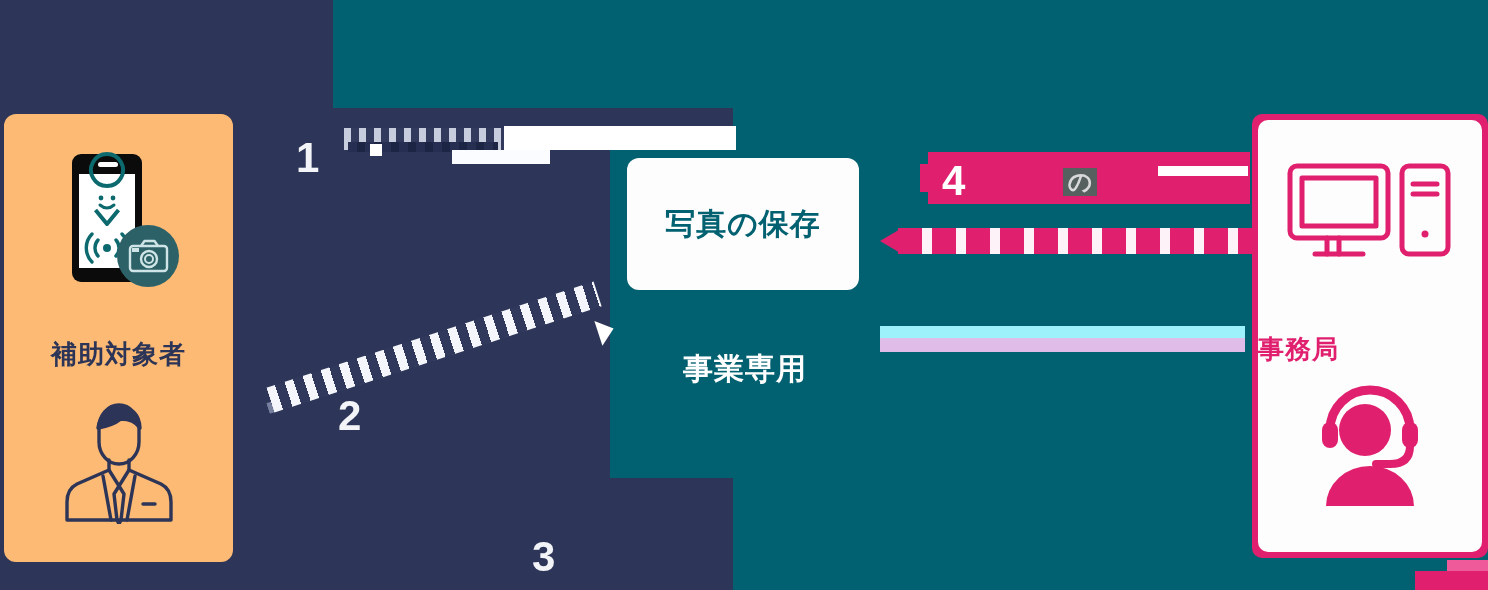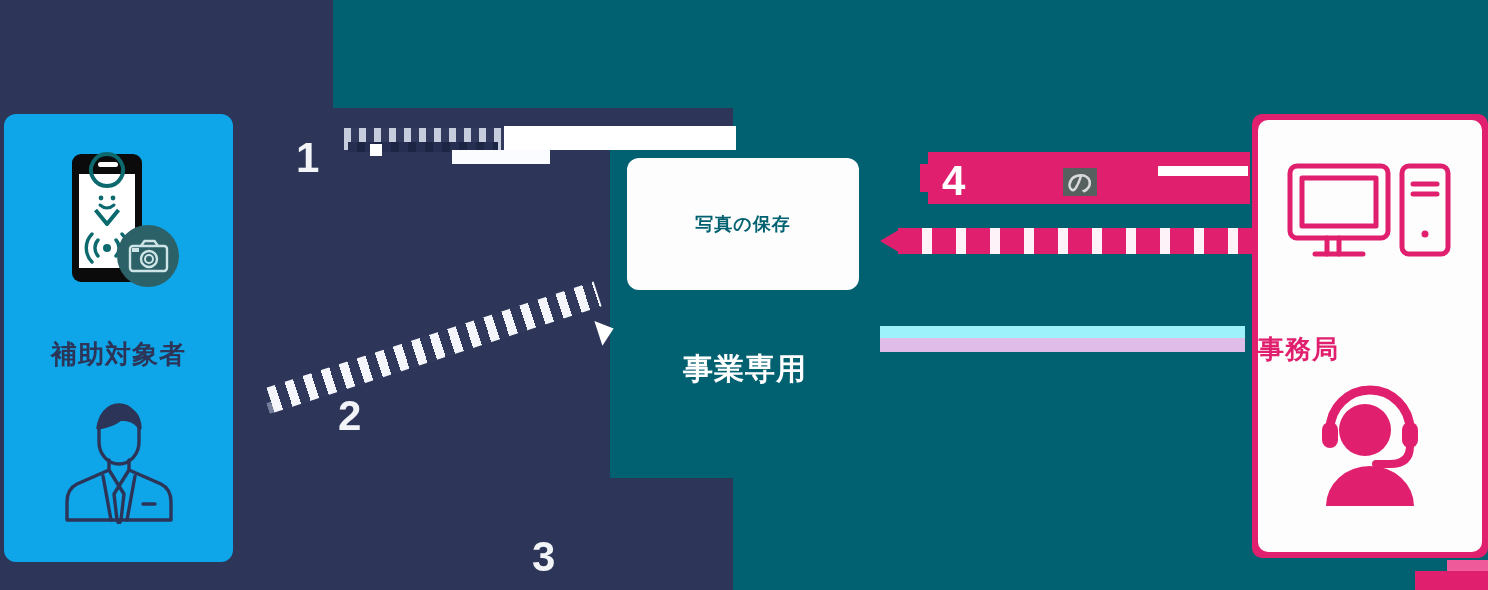--- a/index.html
+++ b/index.html
@@ -26,21 +26,21 @@
 
   .header-text{
     position:absolute;left:333px;top:0;width:1155px;height:80px;
     display:flex;align-items:center;justify-content:center;
     color:#ffffff;font-size:27px;letter-spacing:.5px;white-space:nowrap;
   }
 
   
   .card-left{
     position:absolute;left:2px;top:112px;width:229px;height:448px;
-    background:#0ea5e9;border-radius:14px;
+    background:#fdba74;border-radius:14px;
     border:2px solid #2d3658;
   }
   .card-left .label{
     position:absolute;left:0;top:223px;width:100%;text-align:center;
     color:#2c3557;font-size:26px;font-weight:bold;letter-spacing:1px;
   }
   .phone-icon{position:absolute;left:50%;top:36px;transform:translateX(-50%);}
   .person-icon{position:absolute;left:50%;top:278px;transform:translateX(-50%);}
 
   
@@ -68,21 +68,21 @@
     background:#ef5a9a;
   }
 
   
   .server-card{
     position:absolute;left:627px;top:158px;width:232px;height:132px;
     background:#fdfdfd;border-radius:12px;
     display:flex;align-items:center;justify-content:center;
   }
   .server-card span{
-    color:#026170;font-size:18px;font-weight:bold;letter-spacing:1px;
+    color:#026170;font-size:30px;font-weight:bold;letter-spacing:1px;
   }
   .server-label{
     position:absolute;left:610px;top:348px;width:270px;
     text-align:center;color:#ffffff;font-size:30px;font-weight:bold;
     line-height:1.42;letter-spacing:1px;
   }
 
   
   .step-num{
     position:absolute;color:#f2f4f8;font-weight:bold;

